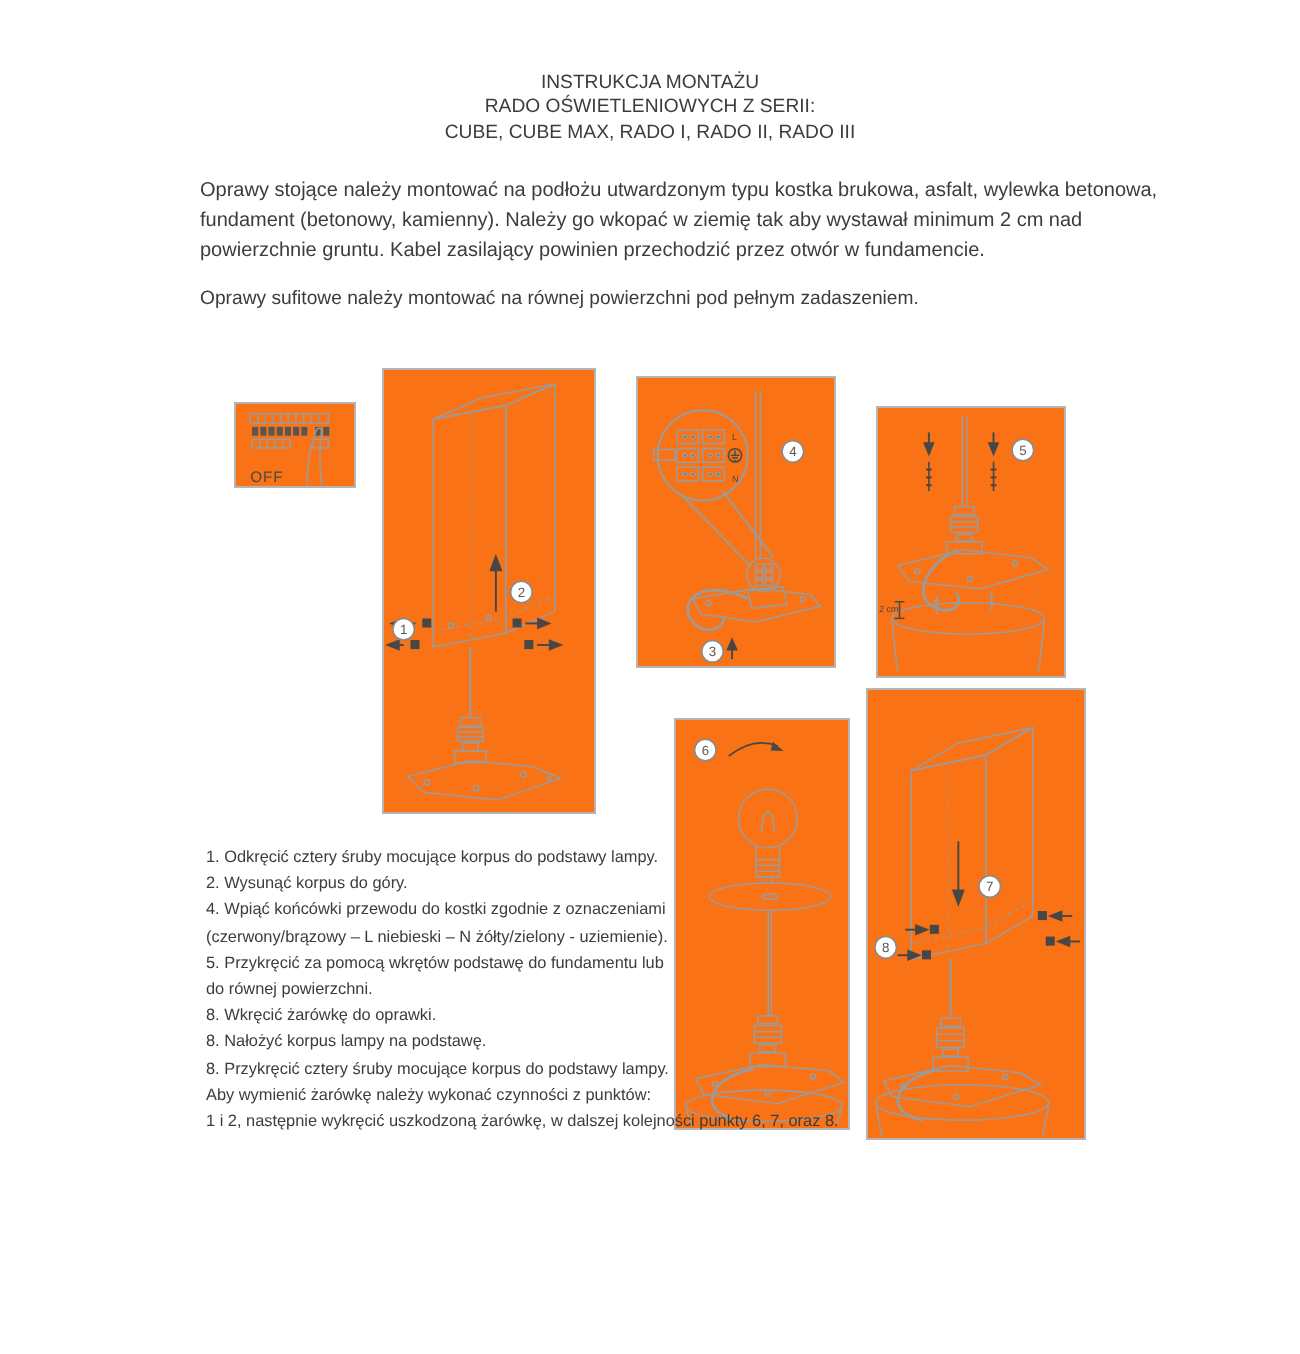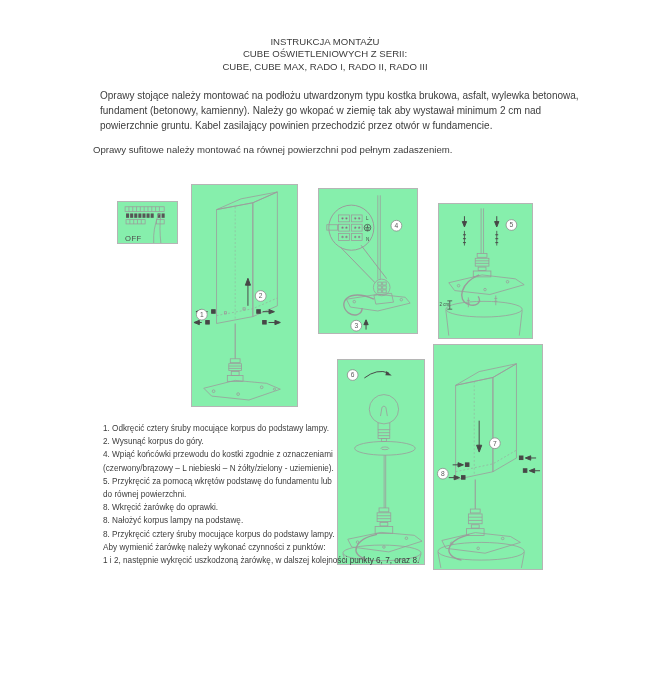--- a/index.html
+++ b/index.html
@@ -3,42 +3,42 @@
 <meta charset="utf-8">
 <style>
   *{margin:0;padding:0;box-sizing:border-box}
   html,body{background:#ffffff}
   body{width:650px;height:677px;font-family:"Liberation Sans",sans-serif}
   .page{position:relative;width:650px;height:677px;background:#fff;overflow:hidden;color:#3f3f3f}
   .title{position:absolute;top:36px;left:0;width:650px;text-align:center;
          font-size:9.6px;line-height:12.4px;color:#3c3c3c}
   .intro{position:absolute;left:100px;top:88px;font-size:10px;line-height:15.1px;
          white-space:nowrap;color:#3c3c3c}
-  .intro2{position:absolute;left:93px;top:142px;font-size:9.6px;line-height:15px;
+  .intro2{position:absolute;left:100px;top:142px;font-size:9.6px;line-height:15px;
          white-space:nowrap;color:#3c3c3c}
   .steps{position:absolute;left:103px;top:422px;font-size:8.2px;line-height:13.2px;
          white-space:nowrap;color:#3c3c3c}
-  .panel{position:absolute;border:1px solid #b5b5b5;background:#86efac}
+  .panel{position:absolute;border:1px solid #b5b5b5;background:#f97316}
   .panel svg{display:block;width:100%;height:100%}
   svg text{font-family:"Liberation Sans",sans-serif;fill:#555}
   .lineart{stroke:#9b9b9b;fill:none;stroke-width:0.8}
   .dark{stroke:#4a4a4a}
   .marker circle{stroke:#8a8a8a;fill:#fff;stroke-width:0.8}
   .marker text{font-size:6.8px;fill:#5a5a5a;text-anchor:middle}
   .lbl{font-size:4.6px;fill:#4a4a4a}
   .offlbl{font-size:8px;fill:#4a4a4a;letter-spacing:0.5px}
 </style>
 </head>
 <body>
 
 <div class="page">
 
   <div class="title">
     <div>INSTRUKCJA MONTAŻU</div>
-    <div>CUBE OŚWIETLENIOWYCH Z SERII:</div>
+    <div>RADO OŚWIETLENIOWYCH Z SERII:</div>
     <div>CUBE, CUBE MAX, RADO I, RADO II, RADO III</div>
   </div>
 
   <div class="intro">
     <div>Oprawy stojące należy montować na podłożu utwardzonym typu kostka brukowa, asfalt, wylewka betonowa,</div>
     <div>fundament (betonowy, kamienny). Należy go wkopać w ziemię tak aby wystawał minimum 2 cm nad</div>
     <div>powierzchnie gruntu. Kabel zasilający powinien przechodzić przez otwór w fundamencie.</div>
   </div>
   <div class="intro2">Oprawy sufitowe należy montować na równej powierzchni pod pełnym zadaszeniem.</div>
 

